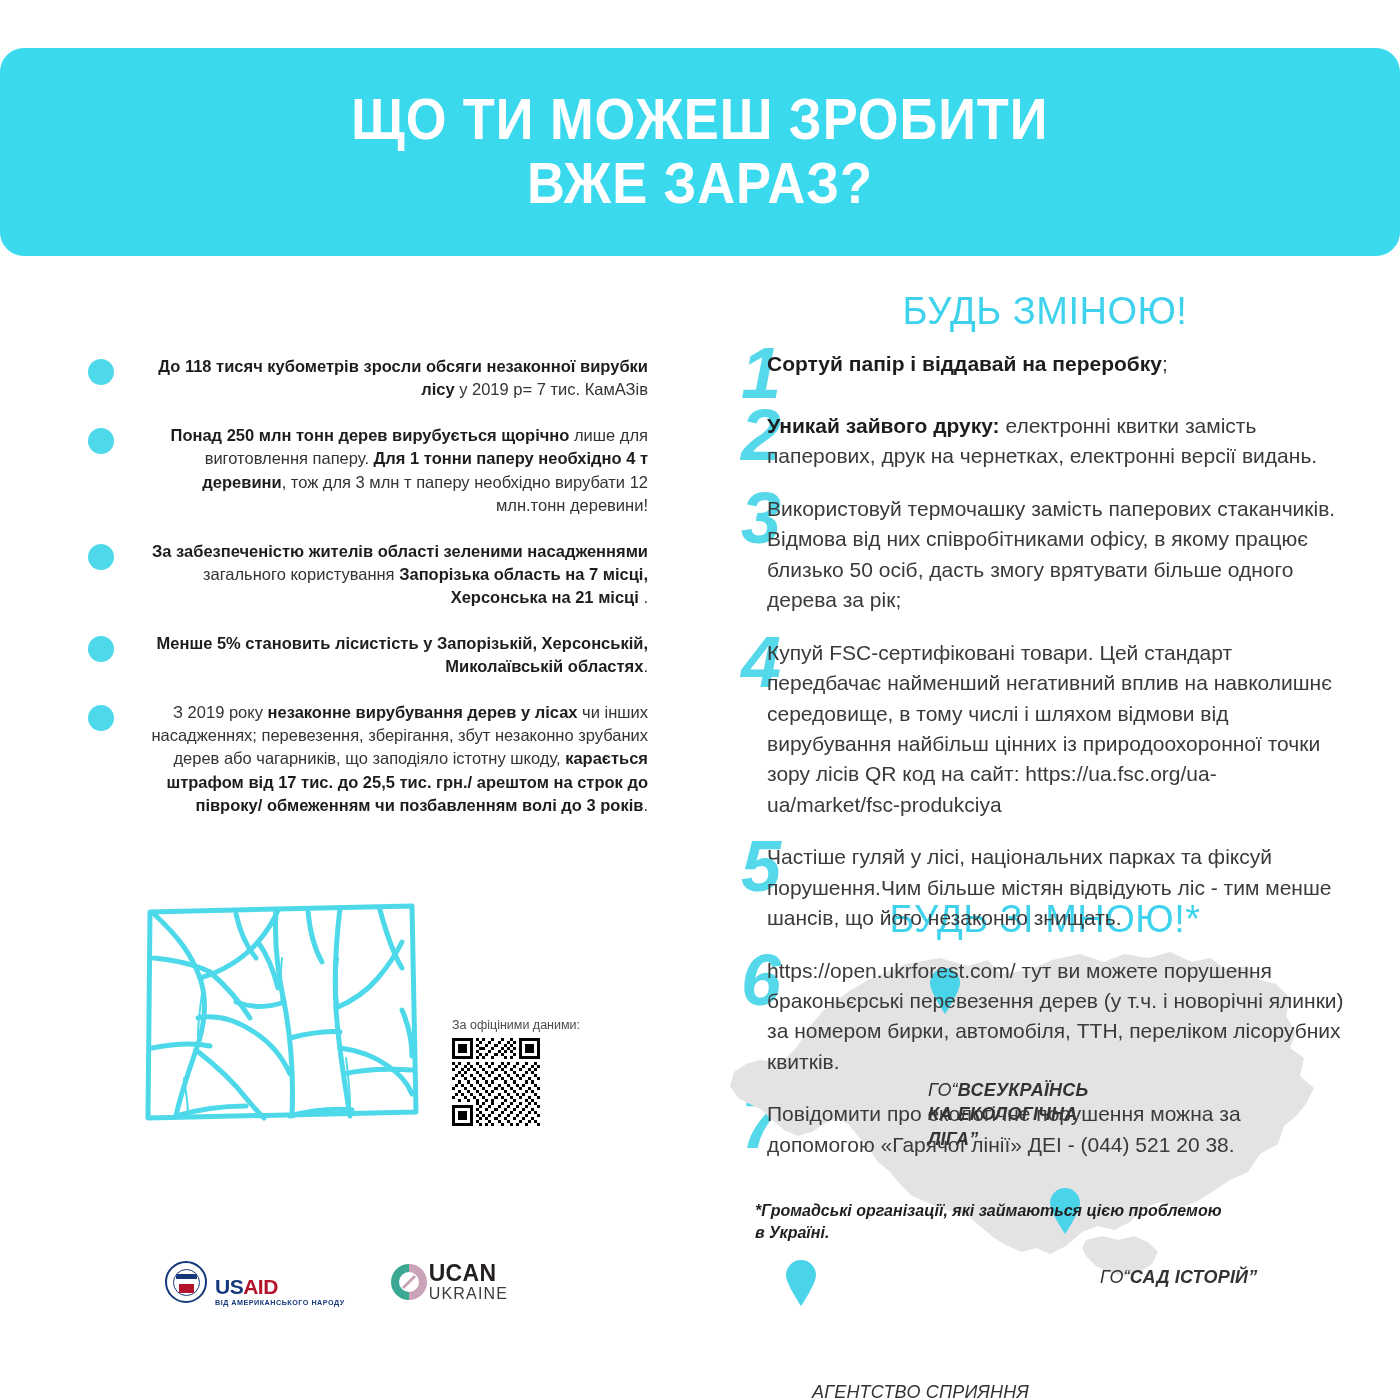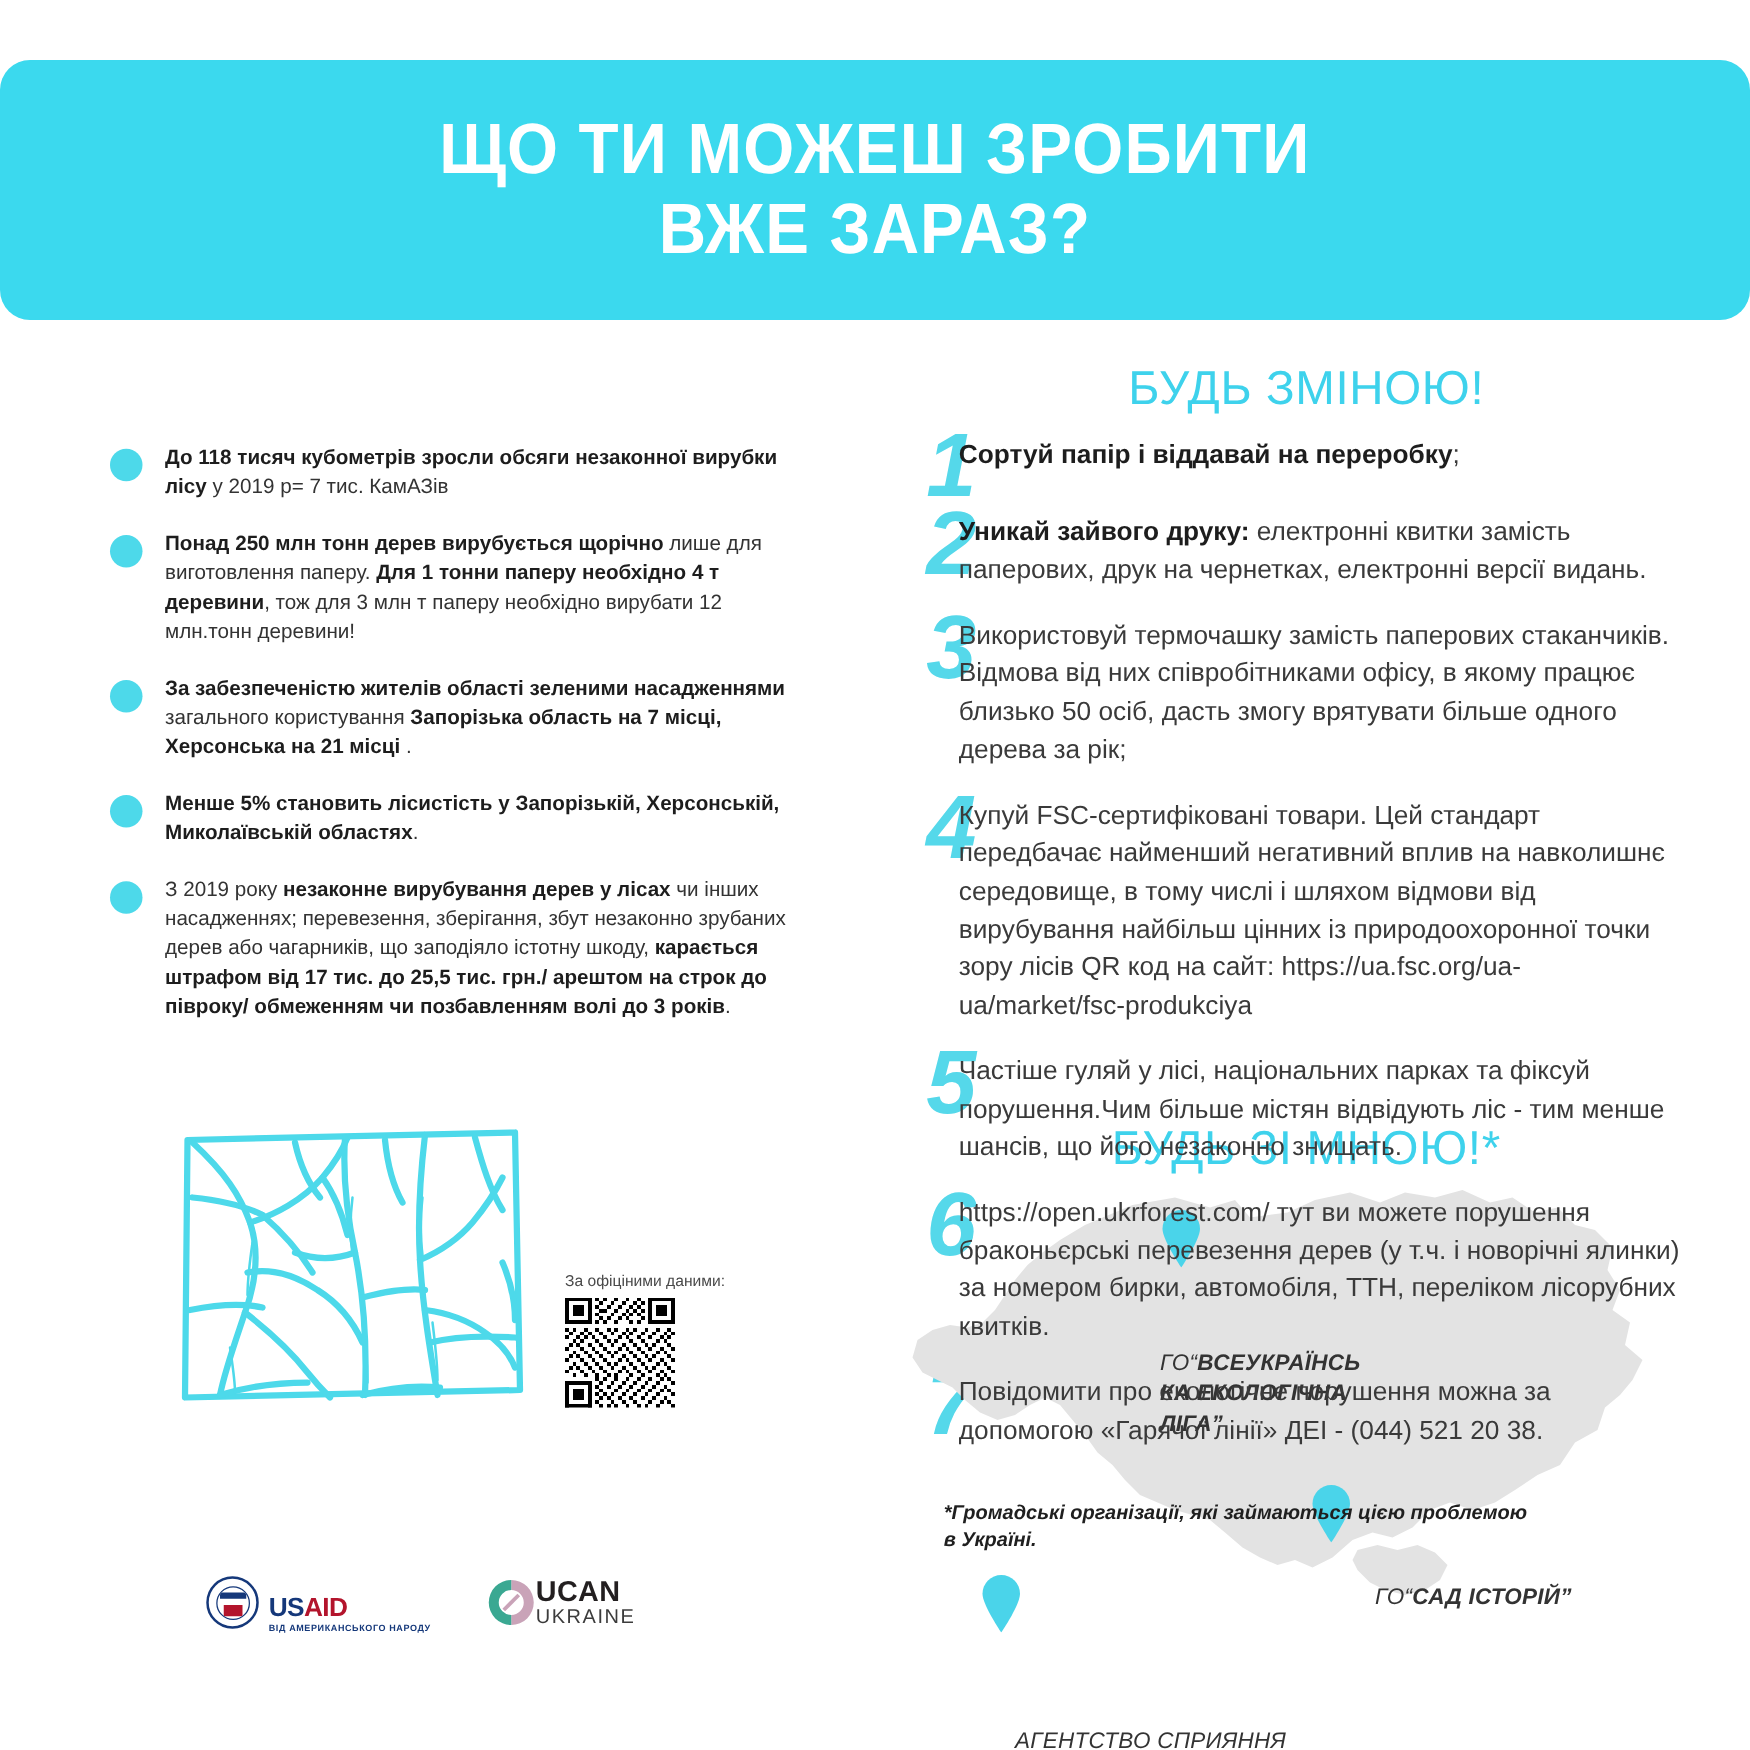--- a/index.html
+++ b/index.html
@@ -25,21 +25,21 @@
     font-size:57px;
     letter-spacing:1px;
     line-height:1.12;
     text-align:center;
     transform:scaleX(0.92);
     font-family:"Liberation Sans", sans-serif;
   }
 
   
   .left-col{position:absolute;left:88px;top:355px;width:560px;}
-  .bullet-row{display:flex;align-items:flex-start;margin-bottom:22px;}
+  .bullet-row{display:flex;align-items:flex-start;margin-bottom:22px;text-align:right;}
   .dot{
     width:26px;height:26px;border-radius:50%;
     background:#4dd9ea;flex:0 0 26px;margin-top:4px;margin-right:18px;
   }
   .bullet-text{
     font-size:16.5px;line-height:1.42;color:#333333;
     font-family:"Liberation Sans", sans-serif;
   }
   .bullet-text b{font-weight:700;color:#1d1d1d;}
 

